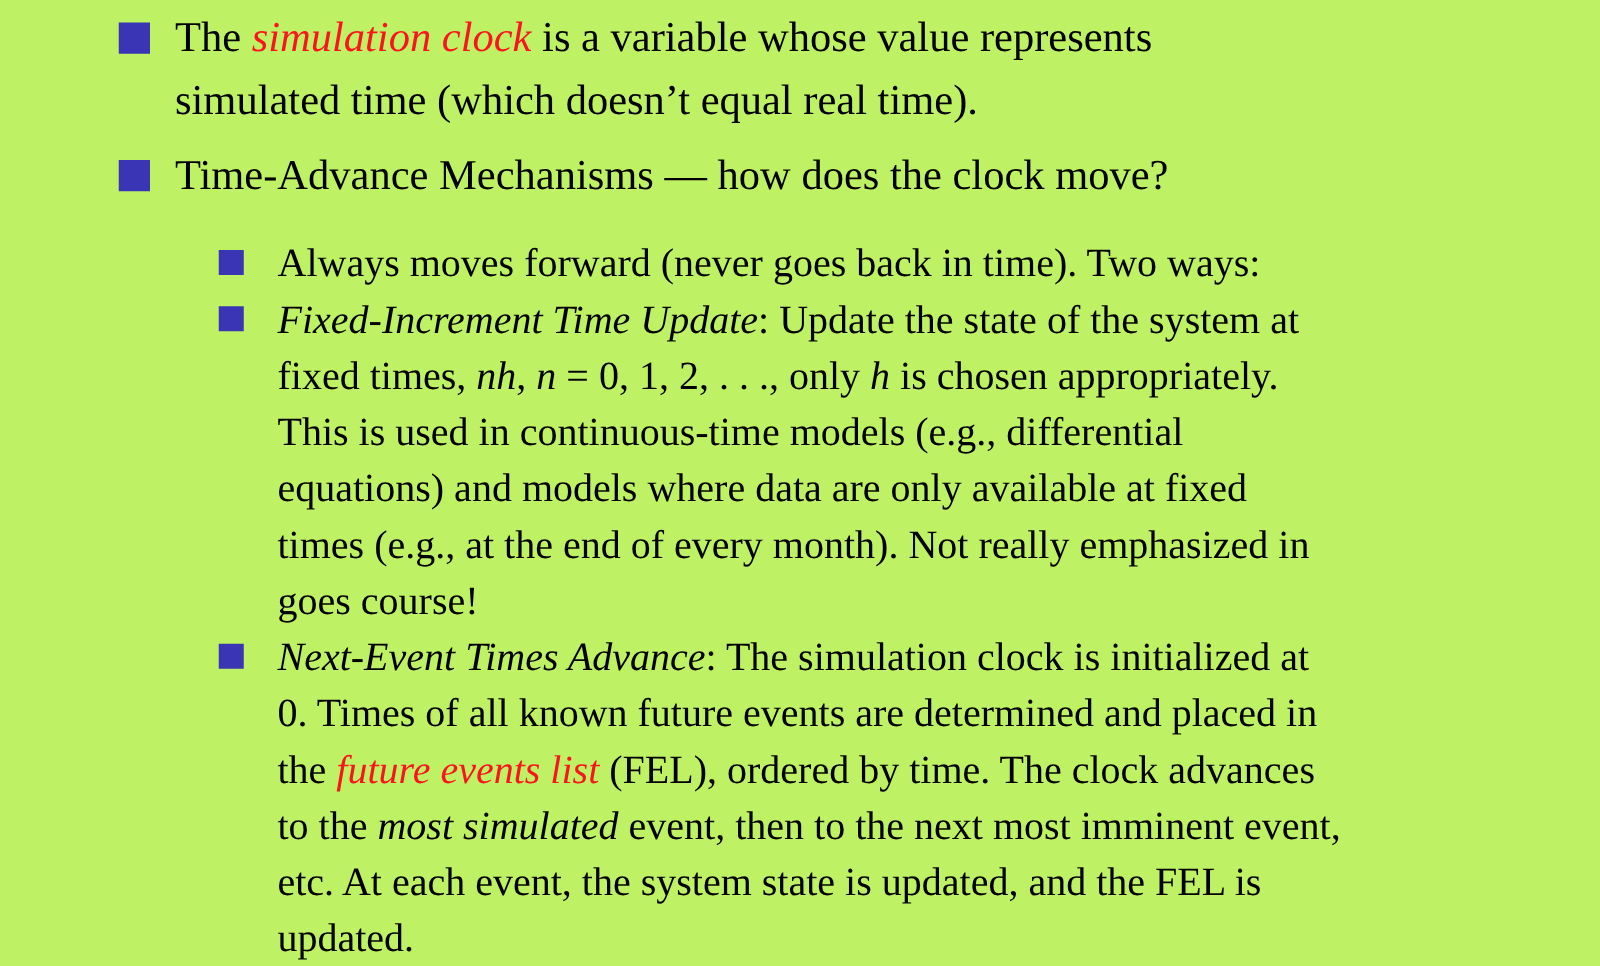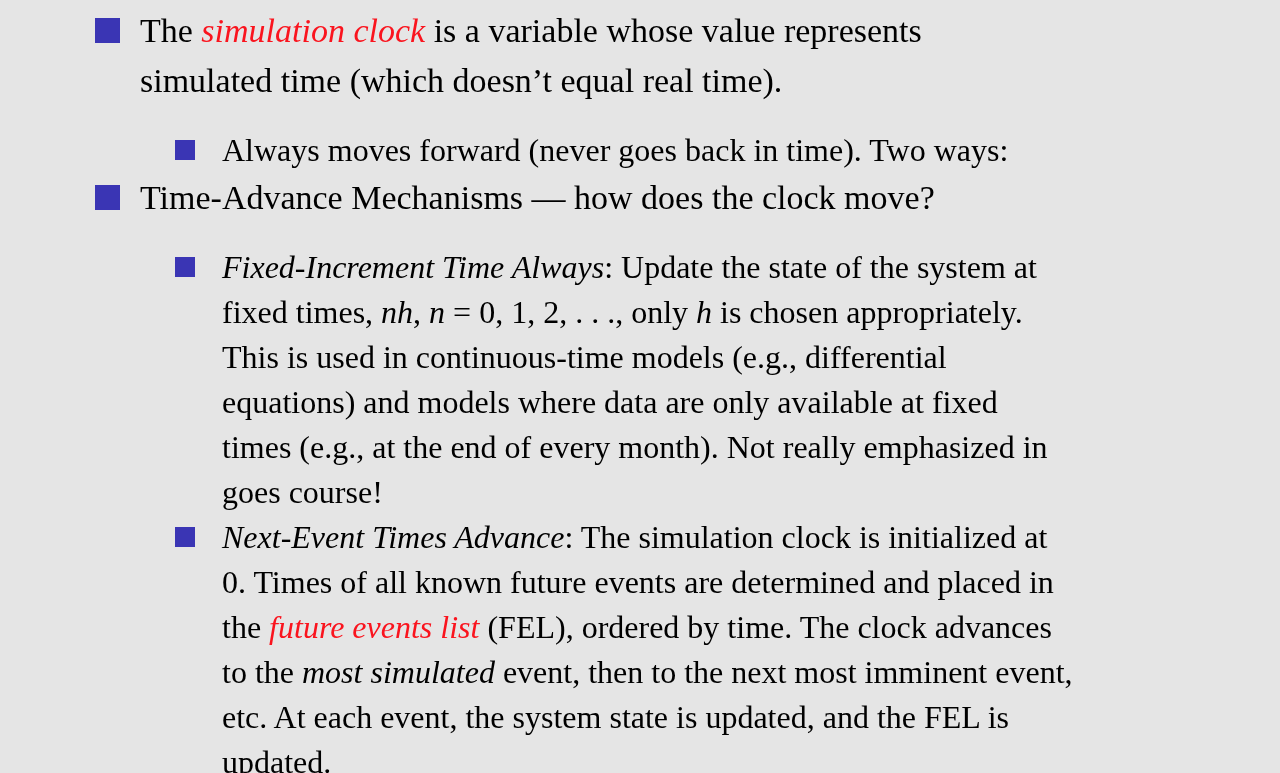--- a/index.html
+++ b/index.html
@@ -66,38 +66,38 @@
     font-style: italic;
   }
   .seg-math {
     font-style: italic;
     text-align: center;
   }
 </style>
 </head>
 <body>
 
-<div id="slide" style="background: #e5e5e5; color: rgb(0, 0, 0);">
+<div id="slide" style="background: #bef264; color: rgb(0, 0, 0);">
   <div id="bullet-list">
       <div class="row l1">
         <span class="sq" style="background: rgb(58, 53, 180);"></span>
         <div class="txt"><span class="seg-normal">The </span><span class="seg-red" style="color: rgb(250, 20, 30);">simulation clock</span><span class="seg-normal"> is a variable whose value represents
 simulated time (which doesn’t equal real time).</span></div>
-      </div>
-      <div class="row l2">
-        <span class="sq" style="background: rgb(58, 53, 180);"></span>
-        <div class="txt"><span class="seg-normal">Always moves forward (never goes back in time). Two ways:</span></div>
       </div>
       <div class="row l1">
         <span class="sq" style="background: rgb(58, 53, 180);"></span>
         <div class="txt"><span class="seg-normal">Time-Advance Mechanisms — how does the clock move?</span></div>
       </div>
       <div class="row l2">
         <span class="sq" style="background: rgb(58, 53, 180);"></span>
-        <div class="txt"><span class="seg-italic">Fixed-Increment Time Always</span><span class="seg-normal">: Update the state of the system at
+        <div class="txt"><span class="seg-normal">Always moves forward (never goes back in time). Two ways:</span></div>
+      </div>
+      <div class="row l2">
+        <span class="sq" style="background: rgb(58, 53, 180);"></span>
+        <div class="txt"><span class="seg-italic">Fixed-Increment Time Update</span><span class="seg-normal">: Update the state of the system at
 fixed times, </span><span class="seg-math">nh</span><span class="seg-normal">, </span><span class="seg-math">n</span><span class="seg-normal"> = 0, 1, 2, . . ., only </span><span class="seg-math">h</span><span class="seg-normal"> is chosen appropriately.
 This is used in continuous-time models (e.g., differential
 equations) and models where data are only available at fixed
 times (e.g., at the end of every month). Not really emphasized in
 goes course!</span></div>
       </div>
       <div class="row l2">
         <span class="sq" style="background: rgb(58, 53, 180);"></span>
         <div class="txt"><span class="seg-italic">Next-Event Times Advance</span><span class="seg-normal">: The simulation clock is initialized at
 0. Times of all known future events are determined and placed in

